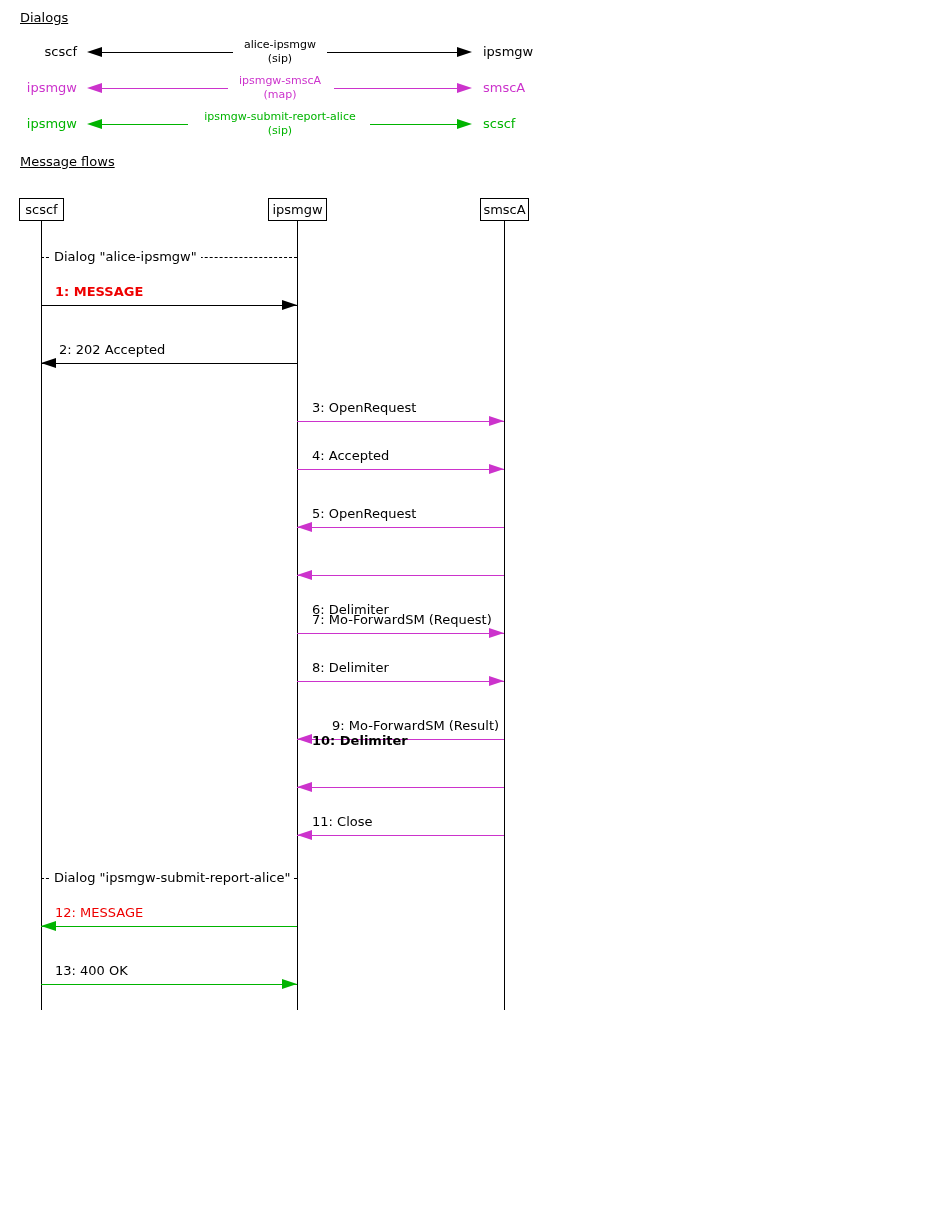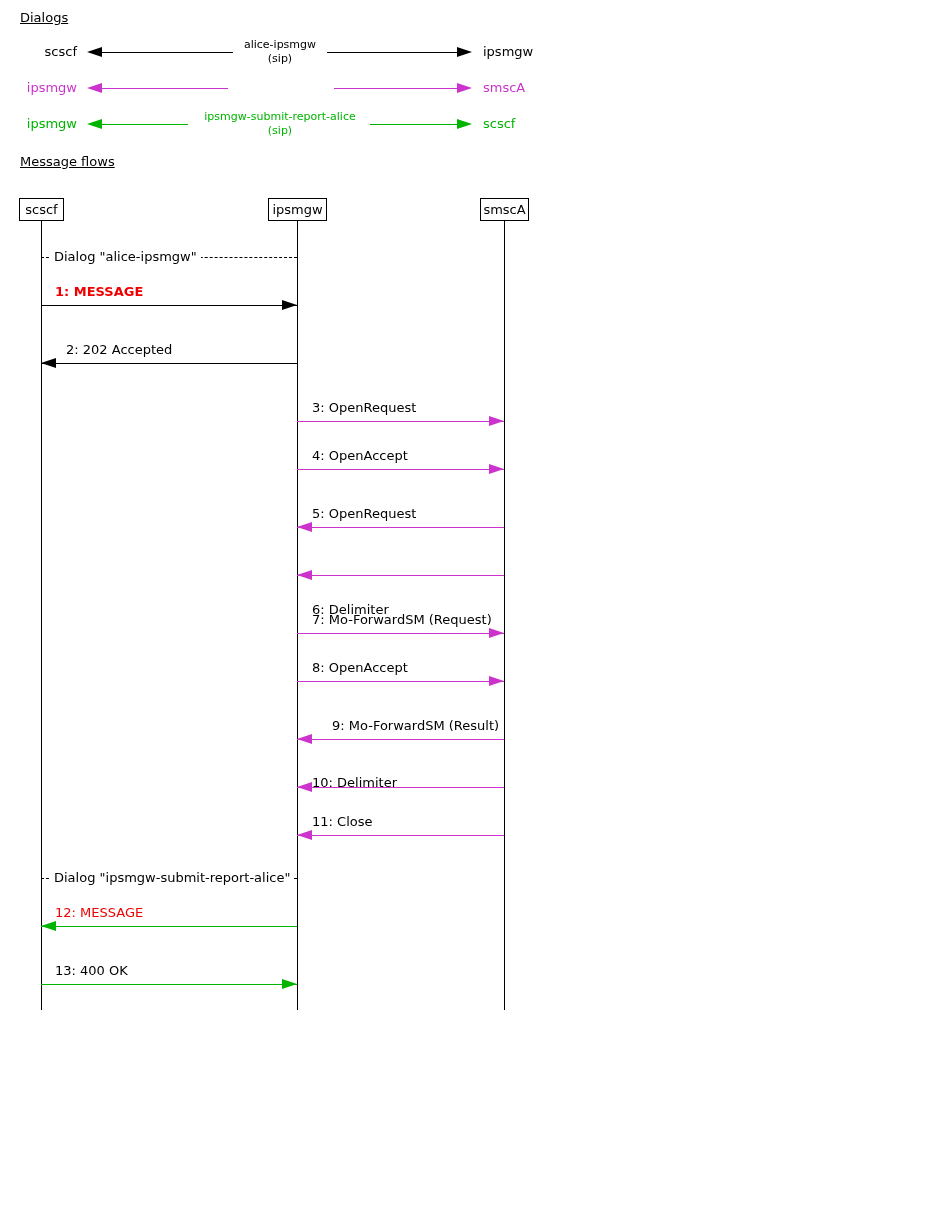--- a/index.html
+++ b/index.html
@@ -59,20 +59,24 @@
     <span class="l1">alice-ipsmgw</span>
     <span class="l2">(sip)</span>
   </div>
   <div class="hline col-black" style="left:327px; top:52px; width:131px;"></div>
   <div class="ah r col-black" style="left:457px; top:47px;"></div>
   <div class="dlg-entity col-black" style="left:483px; top:45px;">ipsmgw</div>
 
   <div class="dlg-entity col-magenta" style="left:20px; top:81px; width:57px; text-align:right;">ipsmgw</div>
   <div class="ah l col-magenta" style="left:87px; top:83px;"></div>
   <div class="hline col-magenta" style="left:101px; top:88px; width:127px;"></div>
+  <div class="dlg-center col-magenta" style="left:180px; top:74px; width:200px;">
+    <span class="l1">ipsmgw-smscA</span>
+    <span class="l2">(map)</span>
+  </div>
   <div class="hline col-magenta" style="left:334px; top:88px; width:124px;"></div>
   <div class="ah r col-magenta" style="left:457px; top:83px;"></div>
   <div class="dlg-entity col-magenta" style="left:483px; top:81px;">smscA</div>
 
   <div class="dlg-entity col-green" style="left:20px; top:117px; width:57px; text-align:right;">ipsmgw</div>
   <div class="ah l col-green" style="left:87px; top:119px;"></div>
   <div class="hline col-green" style="left:101px; top:124px; width:87px;"></div>
   <div class="dlg-center col-green" style="left:155px; top:110px; width:250px;">
     <span class="l1">ipsmgw-submit-report-alice</span>
     <span class="l2">(sip)</span>
@@ -89,53 +93,53 @@
   <div class="vline" style="left:297px; top:221px; height:789px;"></div>
   <div class="vline" style="left:504px; top:221px; height:789px;"></div>
 
   <div class="dash" style="left:41px; top:257px; width:256px;"></div>
   <div class="sep-label" style="left:50px; top:250px;">Dialog "alice-ipsmgw"</div>
 
   <div class="mlabel col-red" style="left:55px; top:285px;font-weight:bold;">1: MESSAGE</div>
   <div class="hline col-black" style="left:41px; top:305px; width:256px;"></div>
   <div class="ah r col-black" style="left:282px; top:300px;"></div>
 
-  <div class="mlabel col-black" style="left:66px; top:343px;">2: 202 Accepted</div>
+  <div class="mlabel col-black" style="left:59px; top:343px;">2: 202 Accepted</div>
   <div class="hline col-black" style="left:41px; top:363px; width:256px;"></div>
   <div class="ah l col-black" style="left:41px; top:358px;"></div>
 
   <div class="mlabel col-black" style="left:312px; top:401px;">3: OpenRequest</div>
   <div class="hline col-magenta" style="left:297px; top:421px; width:207px;"></div>
   <div class="ah r col-magenta" style="left:489px; top:416px;"></div>
 
-  <div class="mlabel col-black" style="left:312px; top:449px;">4: OpenAccept</div>
+  <div class="mlabel col-black" style="left:312px; top:449px;">4: Accepted</div>
   <div class="hline col-magenta" style="left:297px; top:469px; width:207px;"></div>
   <div class="ah r col-magenta" style="left:489px; top:464px;"></div>
 
   <div class="mlabel col-black" style="left:312px; top:507px;">5: OpenRequest</div>
   <div class="hline col-magenta" style="left:297px; top:527px; width:207px;"></div>
   <div class="ah l col-magenta" style="left:297px; top:522px;"></div>
 
   <div class="mlabel col-black" style="left:312px; top:555px;margin-top:48px;">6: Delimiter</div>
   <div class="hline col-magenta" style="left:297px; top:575px; width:207px;"></div>
   <div class="ah l col-magenta" style="left:297px; top:570px;"></div>
 
   <div class="mlabel col-black" style="left:312px; top:613px;">7: Mo-ForwardSM (Request)</div>
   <div class="hline col-magenta" style="left:297px; top:633px; width:207px;"></div>
   <div class="ah r col-magenta" style="left:489px; top:628px;"></div>
 
-  <div class="mlabel col-black" style="left:312px; top:661px;">8: OpenAccept</div>
+  <div class="mlabel col-black" style="left:312px; top:661px;">8: Delimiter</div>
   <div class="hline col-magenta" style="left:297px; top:681px; width:207px;"></div>
   <div class="ah r col-magenta" style="left:489px; top:676px;"></div>
 
   <div class="mlabel col-black" style="left:332px; top:719px;">9: Mo-ForwardSM (Result)</div>
   <div class="hline col-magenta" style="left:297px; top:739px; width:207px;"></div>
   <div class="ah l col-magenta" style="left:297px; top:734px;"></div>
 
-  <div class="mlabel col-black" style="left:312px; top:776px;">10: Delimiter</div>
+  <div class="mlabel col-black" style="left:312px; top:734px;font-weight:bold;">10: Delimiter</div>
   <div class="hline col-magenta" style="left:297px; top:787px; width:207px;"></div>
   <div class="ah l col-magenta" style="left:297px; top:782px;"></div>
 
   <div class="mlabel col-black" style="left:312px; top:815px;">11: Close</div>
   <div class="hline col-magenta" style="left:297px; top:835px; width:207px;"></div>
   <div class="ah l col-magenta" style="left:297px; top:830px;"></div>
 
   <div class="dash" style="left:41px; top:878px; width:256px;"></div>
   <div class="sep-label" style="left:50px; top:871px;">Dialog "ipsmgw-submit-report-alice"</div>
 

